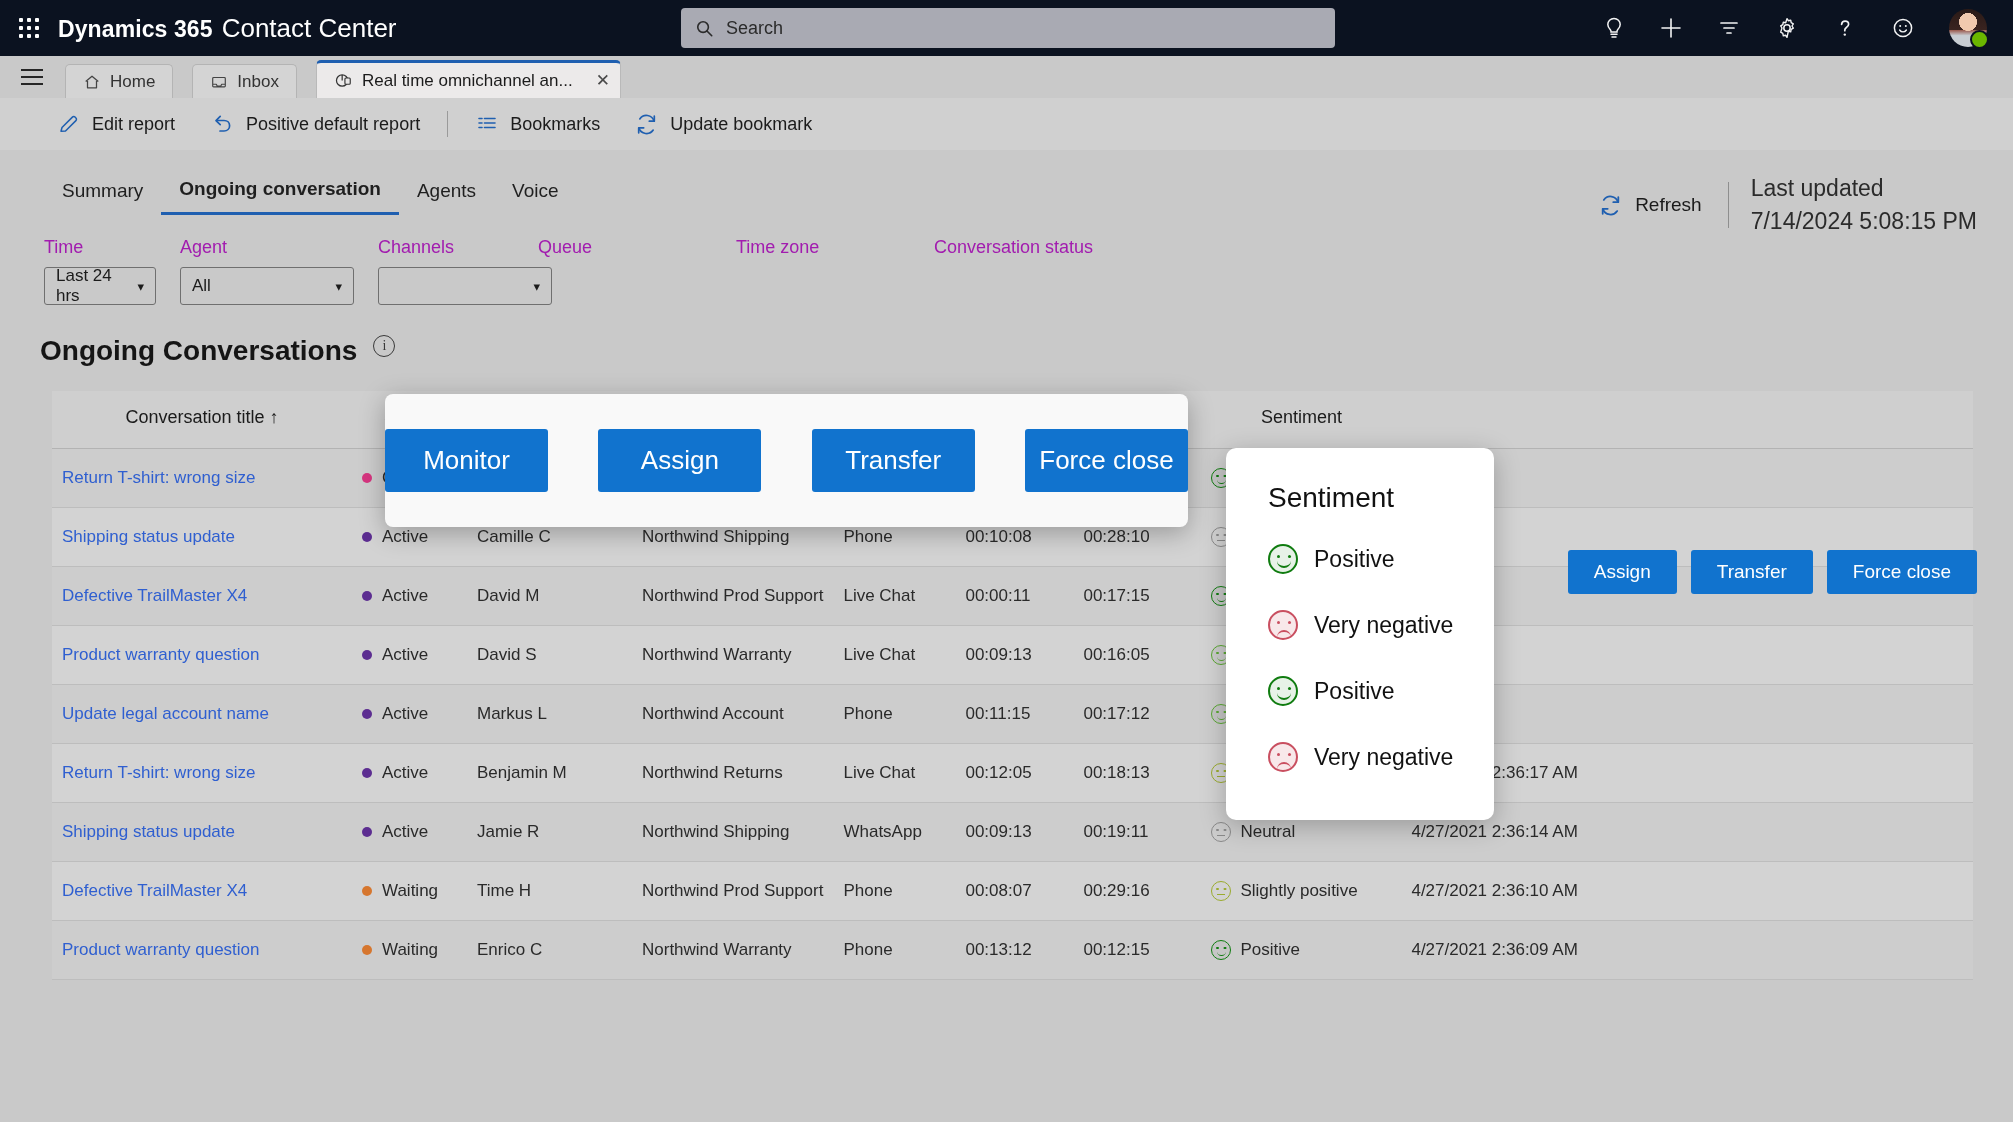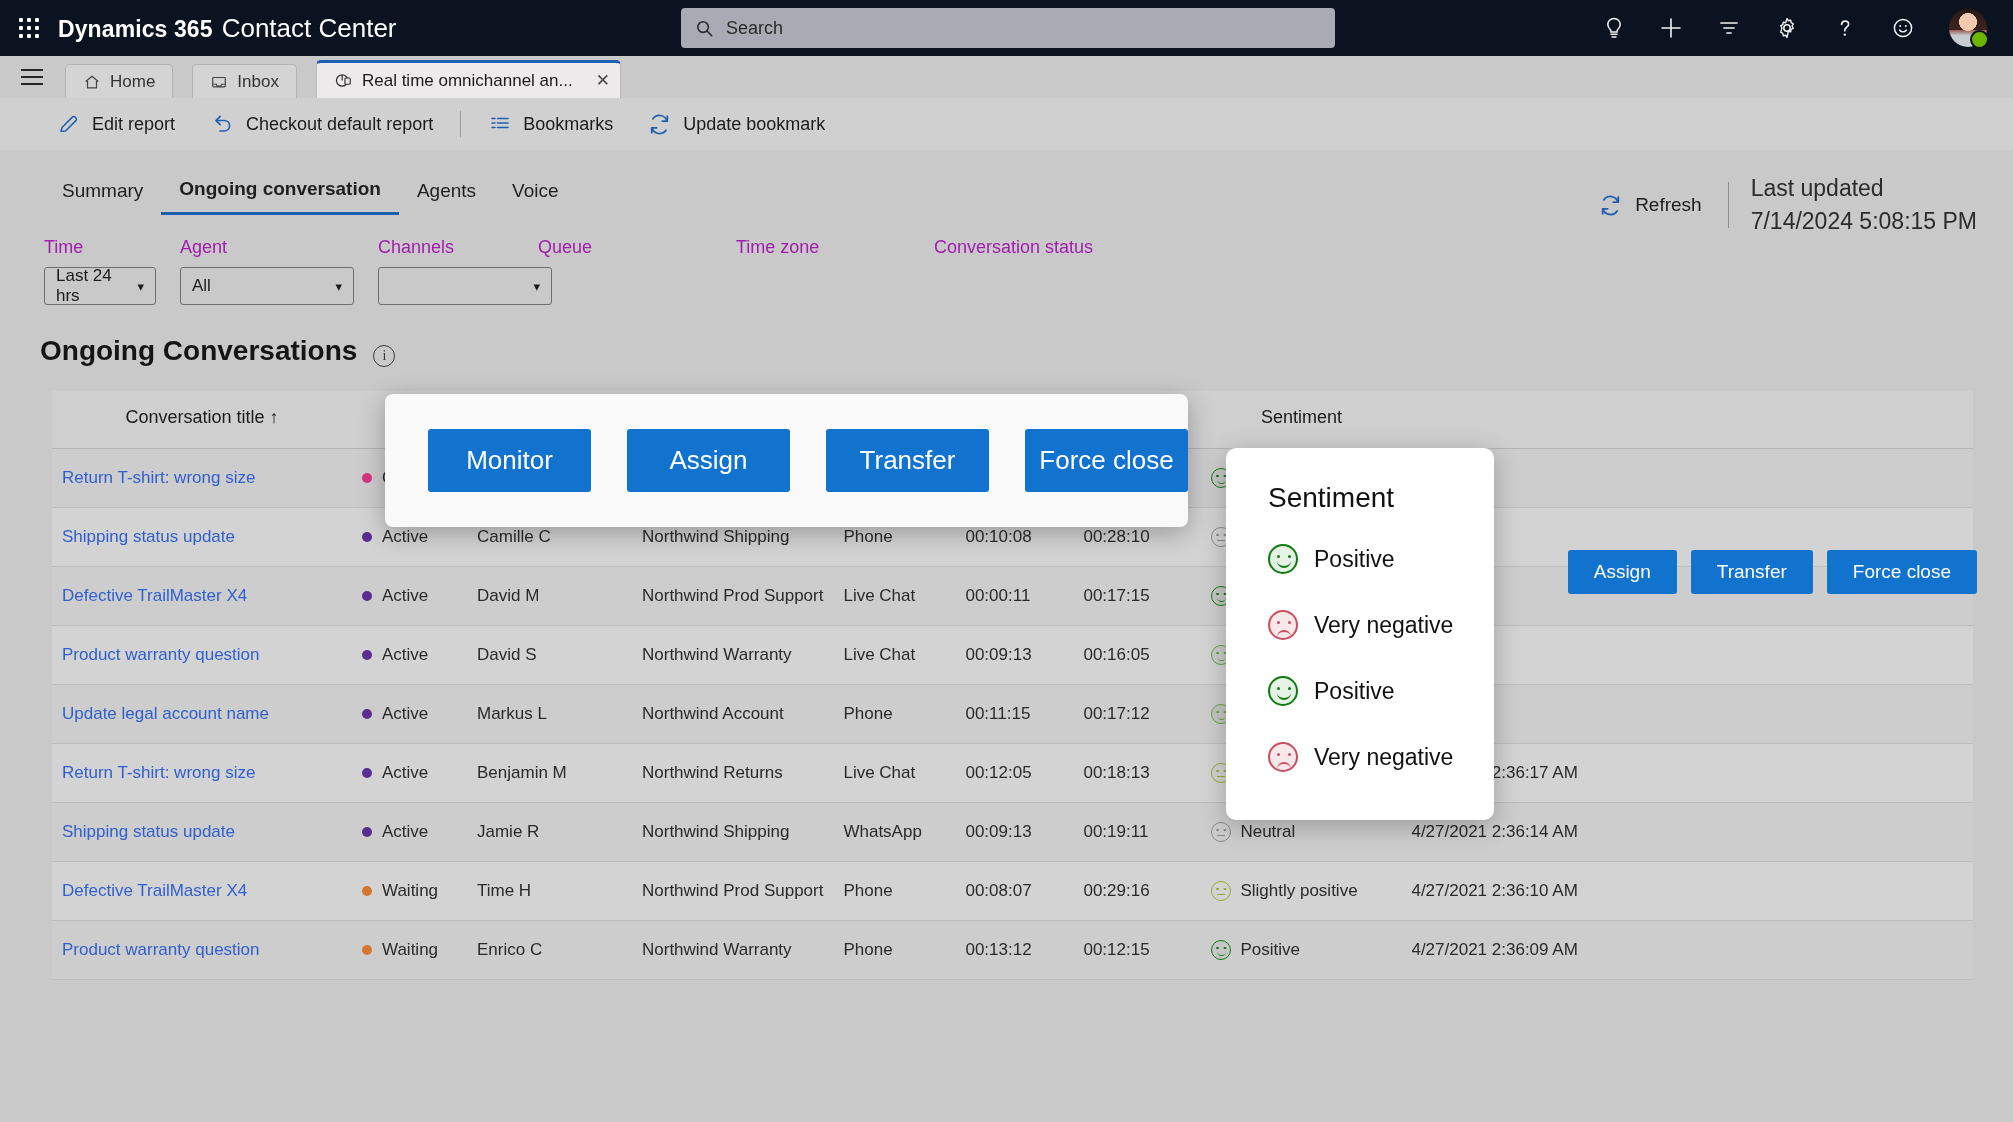--- a/index.html
+++ b/index.html
@@ -90,21 +90,21 @@
   .filters { display:flex; padding: 22px 0 0 44px; gap: 0; }
   .filter { margin-right: 0; }
   .filter .flabel { font-size:18px; color:#a21caf; margin-bottom:9px; }
   .fsel {
     height:38px; background:#c9c9c9; border:1px solid #6f6f6f; border-radius:3px;
     display:flex; align-items:center; justify-content:space-between; gap:12px;
     padding: 0 11px; font-size:17px; color:#1b1b1b; cursor:pointer;
   }
   .chev { font-size:13px; color:#1b1b1b; }
 
-  .sec-title-row { display:flex; align-items:flex-end; gap:16px; padding: 30px 0 0 40px; }
+  .sec-title-row { display:flex; align-items:flex-start; gap:16px; padding: 30px 0 0 40px; }
   .sec-title { font-size:28px; font-weight:700; color:#151515; }
   .info-i {
     width:22px;height:22px;border:1.6px solid #3a3a3a;border-radius:50%;
     display:flex;align-items:center;justify-content:center;font-size:14px;color:#3a3a3a;
     font-family:"Liberation Serif", serif; cursor:pointer;
   }
 
   .row-actions { position:absolute; right:36px; top:400px; display:flex; gap:14px; z-index:5;}
   .pill {
     background:#1173ce; color:#fff; font-size:19px; border:none; border-radius:3px;
@@ -134,21 +134,21 @@
      border-bottom:1.8px solid currentColor; border-radius:0 0 9px 9px;}
   .smiley.flat::after{ content:""; position:absolute; left:5px; top:12px; width:8px;height:0;
      border-bottom:1.8px solid currentColor;}
   col.c1{width:300px} col.c2{width:115px} col.c3{width:165px} col.c4{width:195px}
   col.c5{width:122px} col.c6{width:118px} col.c7{width:128px} col.c8{width:200px}
 
   
   .actioncard {
     position:absolute; left:385px; top:244px; width:803px; height:133px;
     background:#f9f9f9; border-radius:8px; box-shadow: 0 6px 26px rgba(0,0,0,.28);
-    display:flex; align-items:center; justify-content:flex-end; gap:36px; z-index:70;
+    display:flex; align-items:center; justify-content:space-between; gap:36px; z-index:70;
   }
   .actionbtn {
     background:#1173ce; color:#fff; border:none; border-radius:3px;
     font-size:26px; padding: 16px 0; width:163px; cursor:pointer;
     font-family:"Liberation Sans", sans-serif;
   }
   .sentcard {
     position:absolute; left:1226px; top:298px; width:268px; height:372px;
     background:#fff; border-radius:10px; box-shadow: 0 6px 26px rgba(0,0,0,.25);
     padding: 34px 0 0 42px; z-index:80;
@@ -272,21 +272,21 @@
         <path d="M4 19.2l1-3.7L15.4 5.1a1.8 1.8 0 012.6 0l.9.9a1.8 1.8 0 010 2.6L8.5 19l-4.5.2z" fill="none" stroke="#1f5fb0" stroke-width="1.5" stroke-linejoin="round"></path>
       </svg>
     <span>Edit report</span>
   </div>
 
   <div class="cmd">
     <svg width="26" height="26" viewBox="0 0 26 26">
         <path d="M8 9.5H15c3.3 0 5.6 2.2 5.6 5.2S18.3 20 15 20h-4" fill="none" stroke="#1f5fb0" stroke-width="1.7" stroke-linecap="round"></path>
         <path d="M11.2 5.4L7 9.6l4.2 4" fill="none" stroke="#1f5fb0" stroke-width="1.7" stroke-linecap="round" stroke-linejoin="round"></path>
       </svg>
-    <span>Checkout default report</span>
+    <span>Positive default report</span>
   </div>
 
   <div class="cmd-div"></div>
 
   <div class="cmd">
     <svg width="24" height="24" viewBox="0 0 24 24">
         <path d="M4 6.5h3M4 11h3M4 15.5h3" stroke="#1f5fb0" stroke-width="1.6" stroke-linecap="round"></path>
         <path d="M9.5 6.5H20M9.5 11H20M9.5 15.5H20" stroke="#1f5fb0" stroke-width="1.6" stroke-linecap="round"></path>
       </svg>
     <span>Bookmarks</span>

